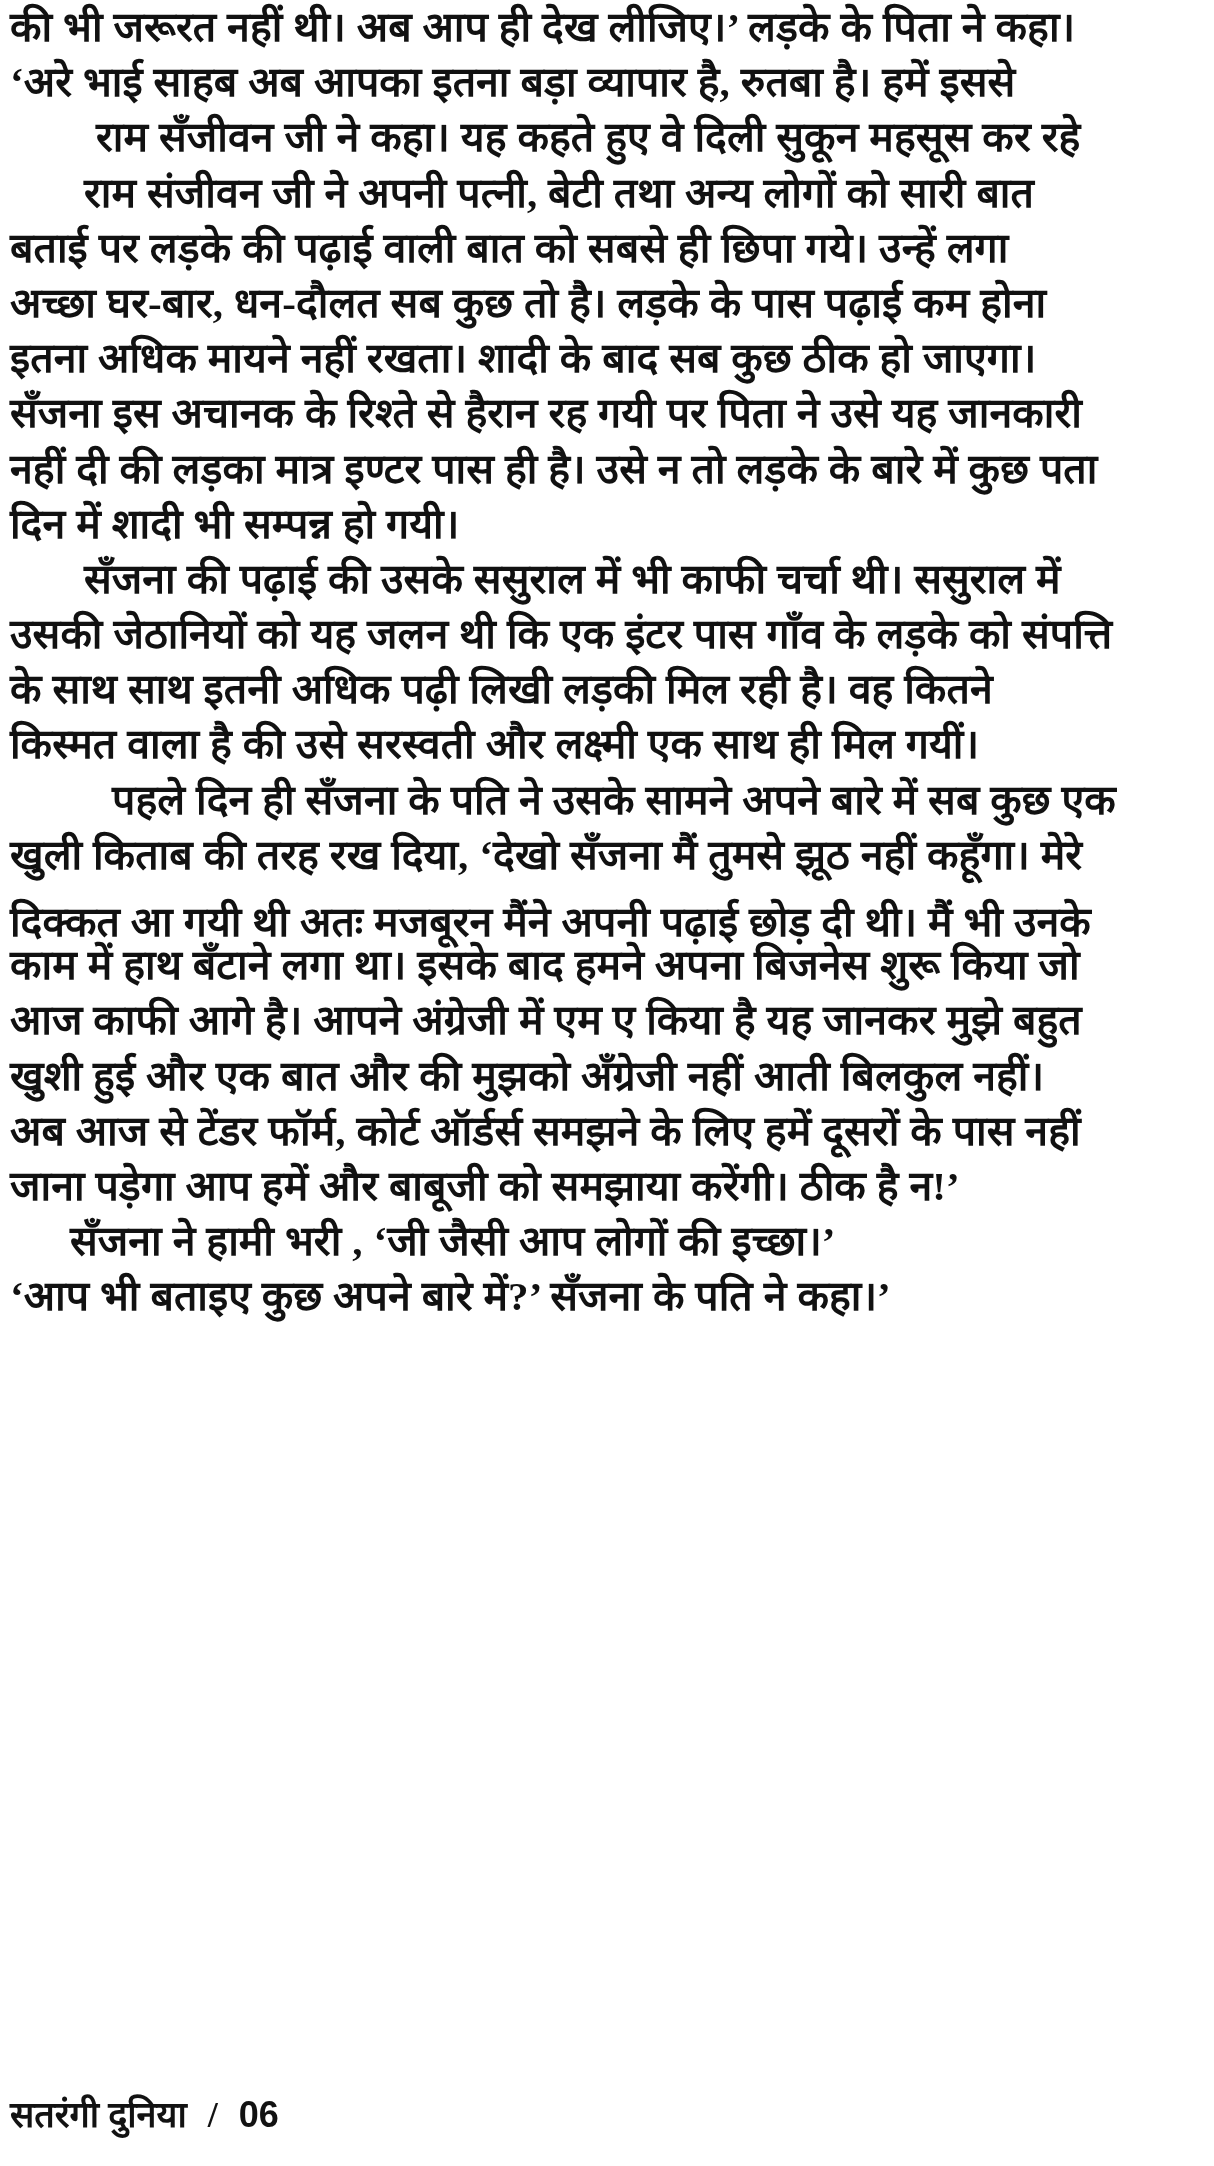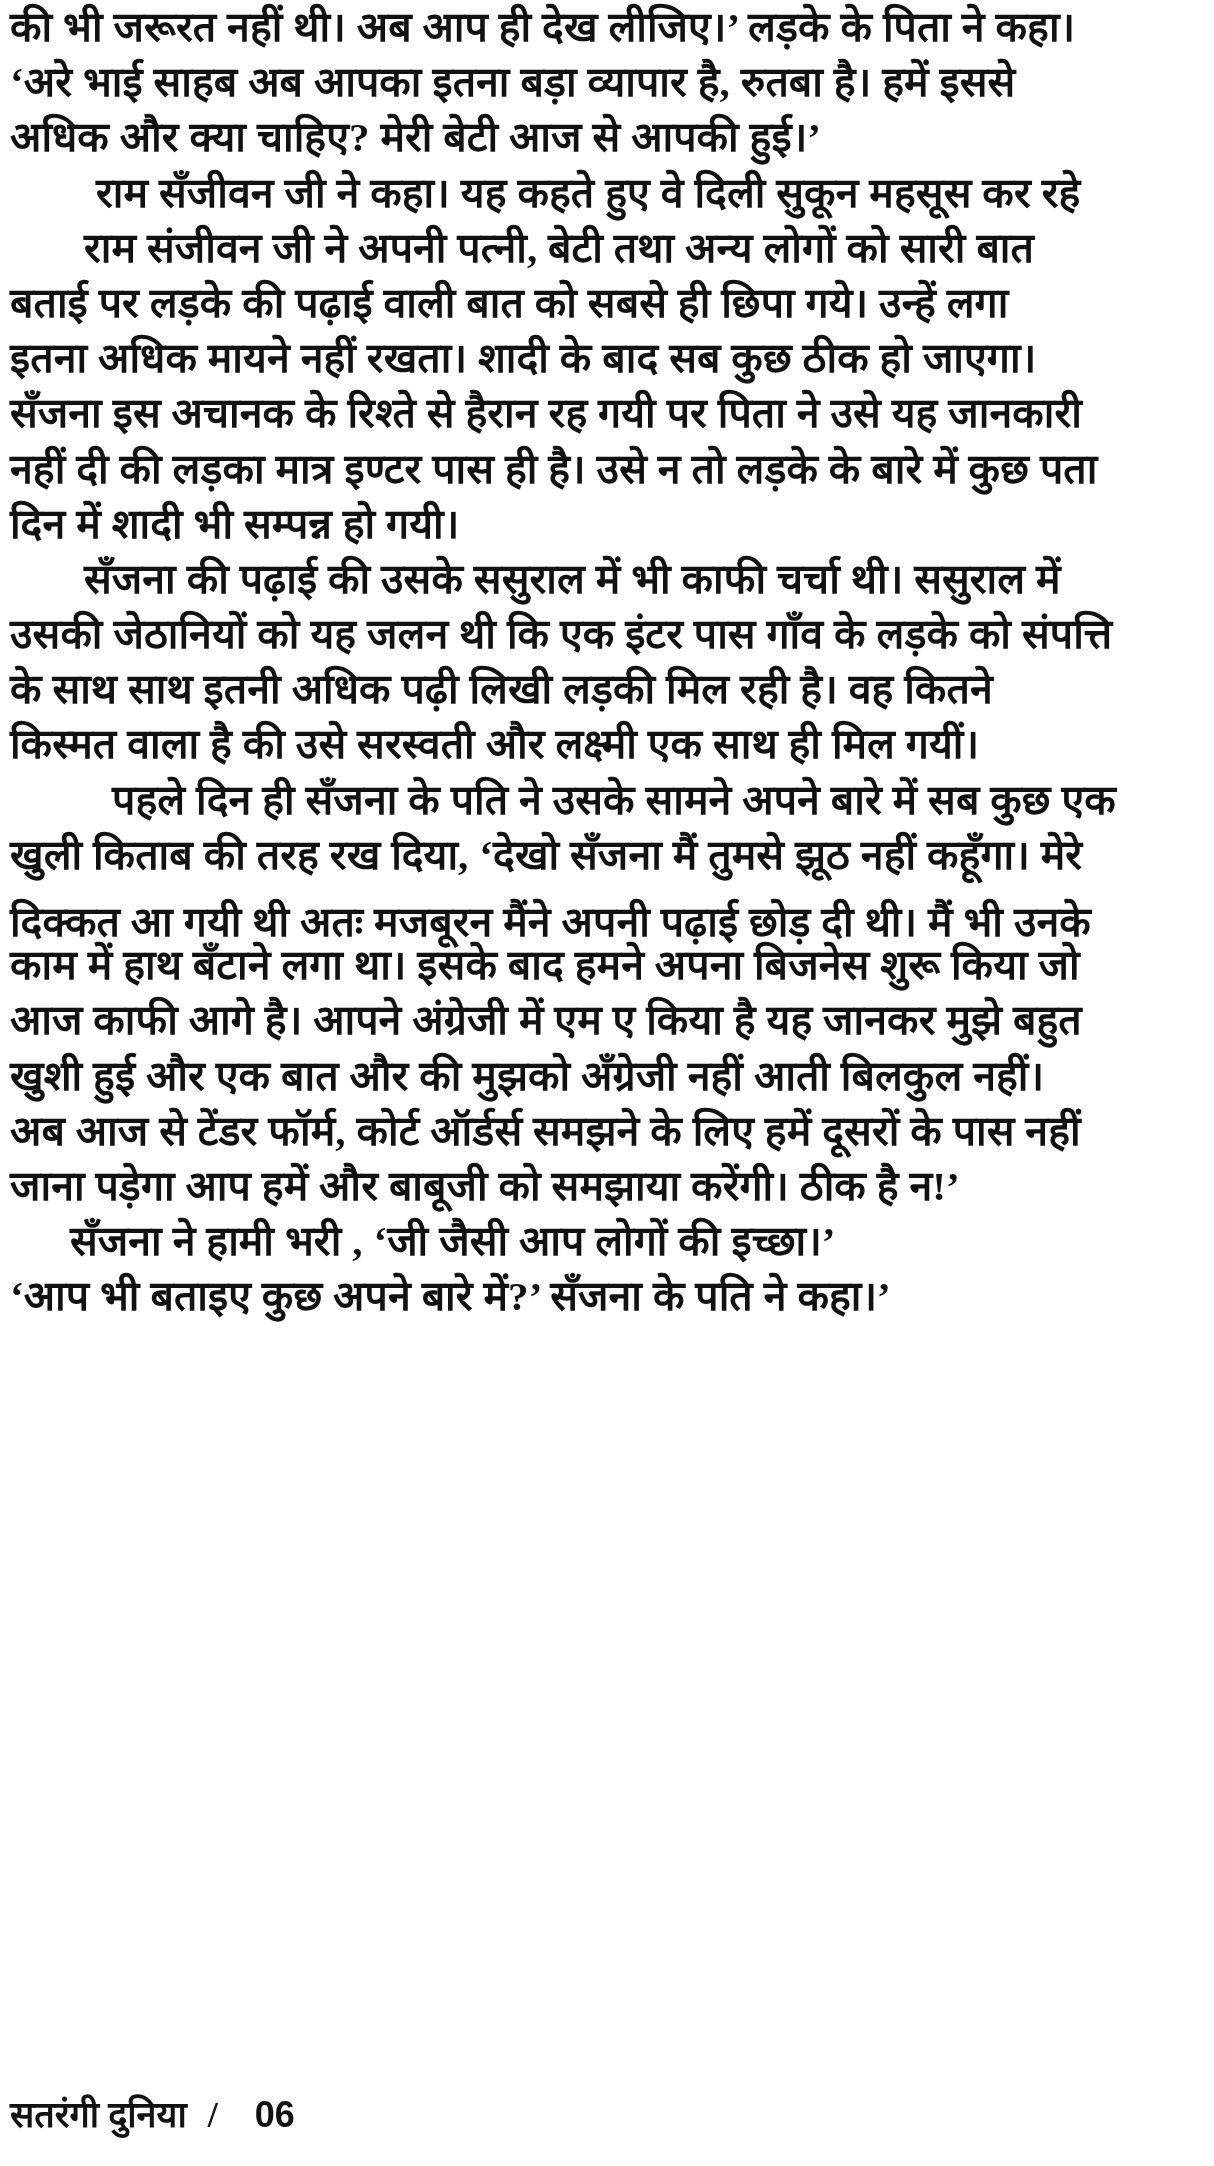--- a/index.html
+++ b/index.html
@@ -65,25 +65,25 @@
 </style>
 </head>
 <body>
 
 <div id="page">
 
   <div class="body-text">
 
     <div class="line last"><span style="display: inline-block; white-space: nowrap; transform-origin: left center;">की भी जरूरत नहीं थी। अब आप ही देख लीजिए।’ लड़के के पिता ने कहा।</span></div>
     <div class="line last"><span style="display: inline-block; white-space: nowrap; transform-origin: left center;">‘अरे भाई साहब अब आपका इतना बड़ा व्यापार है, रुतबा है। हमें इससे</span></div>
-    <div class="line last"><span style="display: inline-block; white-space: nowrap; transform-origin: left center;">अधिक और क्या चाहिए? मेरी बेटी आज से आपकी हुई।’</span></div>
     <div class="line last ind2"><span style="display: inline-block; white-space: nowrap; transform-origin: left center;">राम सँजीवन जी ने कहा। यह कहते हुए वे दिली सुकून महसूस कर रहे</span></div>
 
     <div class="line last ind"><span style="display: inline-block; white-space: nowrap; transform-origin: left center;">राम संजीवन जी ने अपनी पत्नी, बेटी तथा अन्य लोगों को सारी बात</span></div>
     <div class="line last"><span style="display: inline-block; white-space: nowrap; transform-origin: left center;">बताई पर लड़के की पढ़ाई वाली बात को सबसे ही छिपा गये। उन्हें लगा</span></div>
+    <div class="line last"><span style="display: inline-block; white-space: nowrap; transform-origin: left center;">अच्छा घर-बार, धन-दौलत सब कुछ तो है। लड़के के पास पढ़ाई कम होना</span></div>
     <div class="line last"><span style="display: inline-block; white-space: nowrap; transform-origin: left center;">इतना अधिक मायने नहीं रखता। शादी के बाद सब कुछ ठीक हो जाएगा।</span></div>
     <div class="line last"><span style="display: inline-block; white-space: nowrap; transform-origin: left center;">सँजना इस अचानक के रिश्ते से हैरान रह गयी पर पिता ने उसे यह जानकारी</span></div>
     <div class="line last"><span style="display: inline-block; white-space: nowrap; transform-origin: left center;">नहीं दी की लड़का मात्र इण्टर पास ही है। उसे न तो लड़के के बारे में कुछ पता</span></div>
     <div class="line last"><span style="display: inline-block; white-space: nowrap; transform-origin: left center;">दिन में शादी भी सम्पन्न हो गयी।</span></div>
 
     <div class="line last ind"><span style="display: inline-block; white-space: nowrap; transform-origin: left center;">सँजना की पढ़ाई की उसके ससुराल में भी काफी चर्चा थी। ससुराल में</span></div>
     <div class="line last"><span style="display: inline-block; white-space: nowrap; transform-origin: left center;">उसकी जेठानियों को यह जलन थी कि एक इंटर पास गाँव के लड़के को संपत्ति</span></div>
     <div class="line last"><span style="display: inline-block; white-space: nowrap; transform-origin: left center;">के साथ साथ इतनी अधिक पढ़ी लिखी लड़की मिल रही है। वह कितने</span></div>
     <div class="line last"><span style="display: inline-block; white-space: nowrap; transform-origin: left center;">किस्मत वाला है की उसे सरस्वती और लक्ष्मी एक साथ ही मिल गयीं।</span></div>
 
@@ -97,16 +97,16 @@
     <div class="line last"><span style="display: inline-block; white-space: nowrap; transform-origin: left center;">जाना पड़ेगा आप हमें और बाबूजी को समझाया करेंगी। ठीक है न!’</span></div>
 
     <div class="line last ind3"><span style="display: inline-block; white-space: nowrap; transform-origin: left center;">सँजना ने हामी भरी , ‘जी जैसी आप लोगों की इच्छा।’</span></div>
     <div class="line last"><span style="display: inline-block; white-space: nowrap; transform-origin: left center;">‘आप भी बताइए कुछ अपने बारे में?’ सँजना के पति ने कहा।’</span></div>
 
   </div>
 
   <div id="footer">
     <span>सतरंगी दुनिया</span>
     <span style="margin-left: 12px;">/</span>
-    <span class="pageno" style="margin-left: 28px;">06</span>
+    <span class="pageno" style="margin-left: 12px;">06</span>
   </div>
 
 </div>
 
 </body></html>

